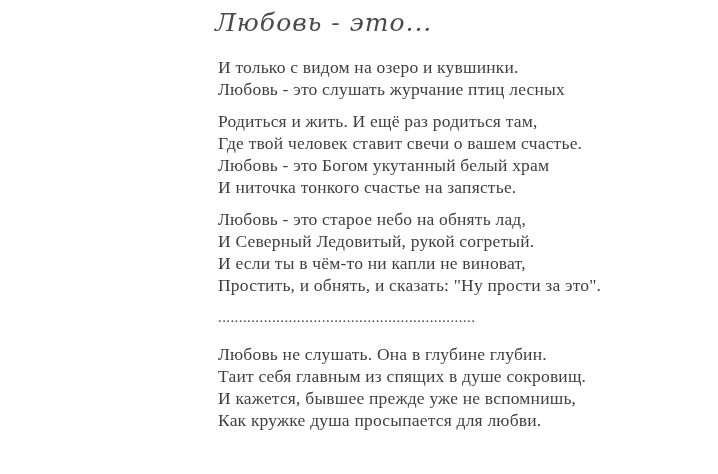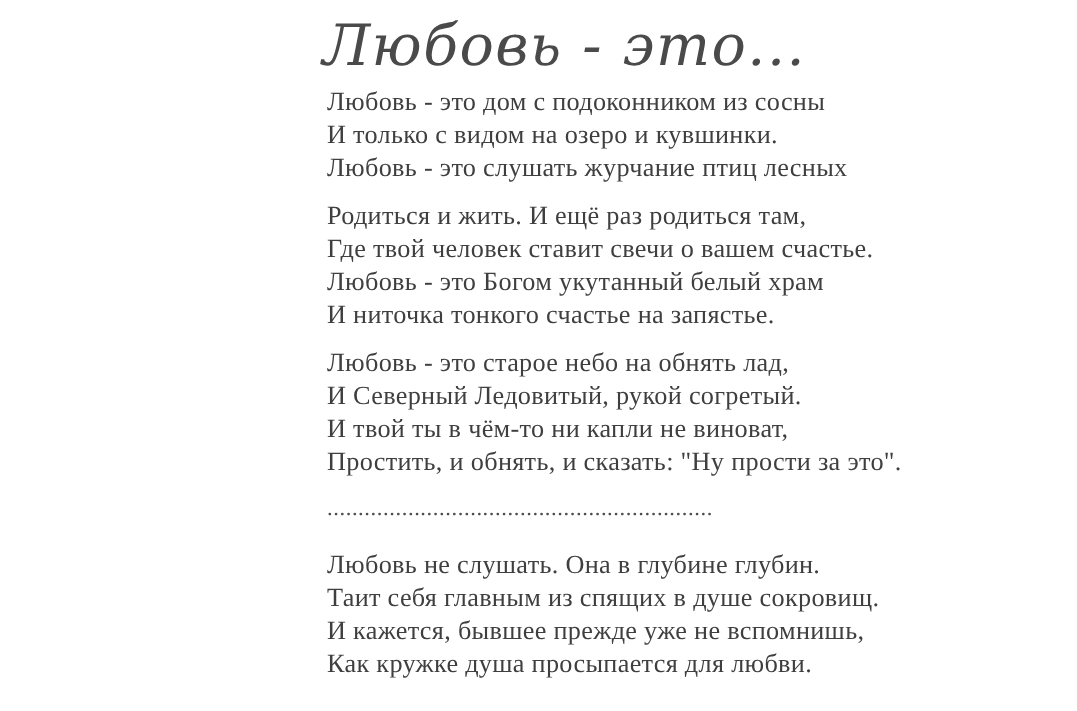--- a/index.html
+++ b/index.html
@@ -16,21 +16,21 @@
     font-family: "Liberation Serif", "DejaVu Serif", serif;
   }
   .poem-title {
     position: absolute;
     left: 215px;
     top: 8px;
     margin: 0;
     font-family: "DejaVu Serif", "Liberation Serif", serif;
     font-style: italic;
     font-weight: 400;
-    font-size: 38px;
+    font-size: 25px;
     letter-spacing: 1px;
     color: #4a4a4a;
     text-align: center;
   }
   .poem-body {
     position: absolute;
     left: 218px;
     top: 56px;
     font-size: 17.5px;
     line-height: 22px;
@@ -57,36 +57,35 @@
 </head>
 <body>
 
 <div class="page">
 
   <h1 class="poem-title">Любовь - это...</h1>
 
   <div class="poem-body">
 
     <div class="stanza">
-      <div class="line">Любовь - это дом с подоконником из сосны</div>
       <div class="line">И только с видом на озеро и кувшинки.</div>
       <div class="line">Любовь - это слушать журчание птиц лесных</div>
     </div>
 
     <div class="stanza">
       <div class="line">Родиться и жить. И ещё раз родиться там,</div>
       <div class="line">Где твой человек ставит свечи о вашем счастье.</div>
       <div class="line">Любовь - это Богом укутанный белый храм</div>
       <div class="line">И ниточка тонкого счастье на запястье.</div>
     </div>
 
     <div class="stanza">
       <div class="line">Любовь - это старое небо на обнять лад,</div>
       <div class="line">И Северный Ледовитый, рукой согретый.</div>
-      <div class="line">И твой ты в чём-то ни капли не виноват,</div>
+      <div class="line">И если ты в чём-то ни капли не виноват,</div>
       <div class="line">Простить, и обнять, и сказать: "Ну прости за это".</div>
     </div>
 
     <div class="stanza-separator">..............................................................</div>
 
     <div class="stanza">
       <div class="line">Любовь не слушать. Она в глубине глубин.</div>
       <div class="line">Таит себя главным из спящих в душе сокровищ.</div>
       <div class="line">И кажется, бывшее прежде уже не вспомнишь,</div>
       <div class="line">Как кружке душа просыпается для любви.</div>

